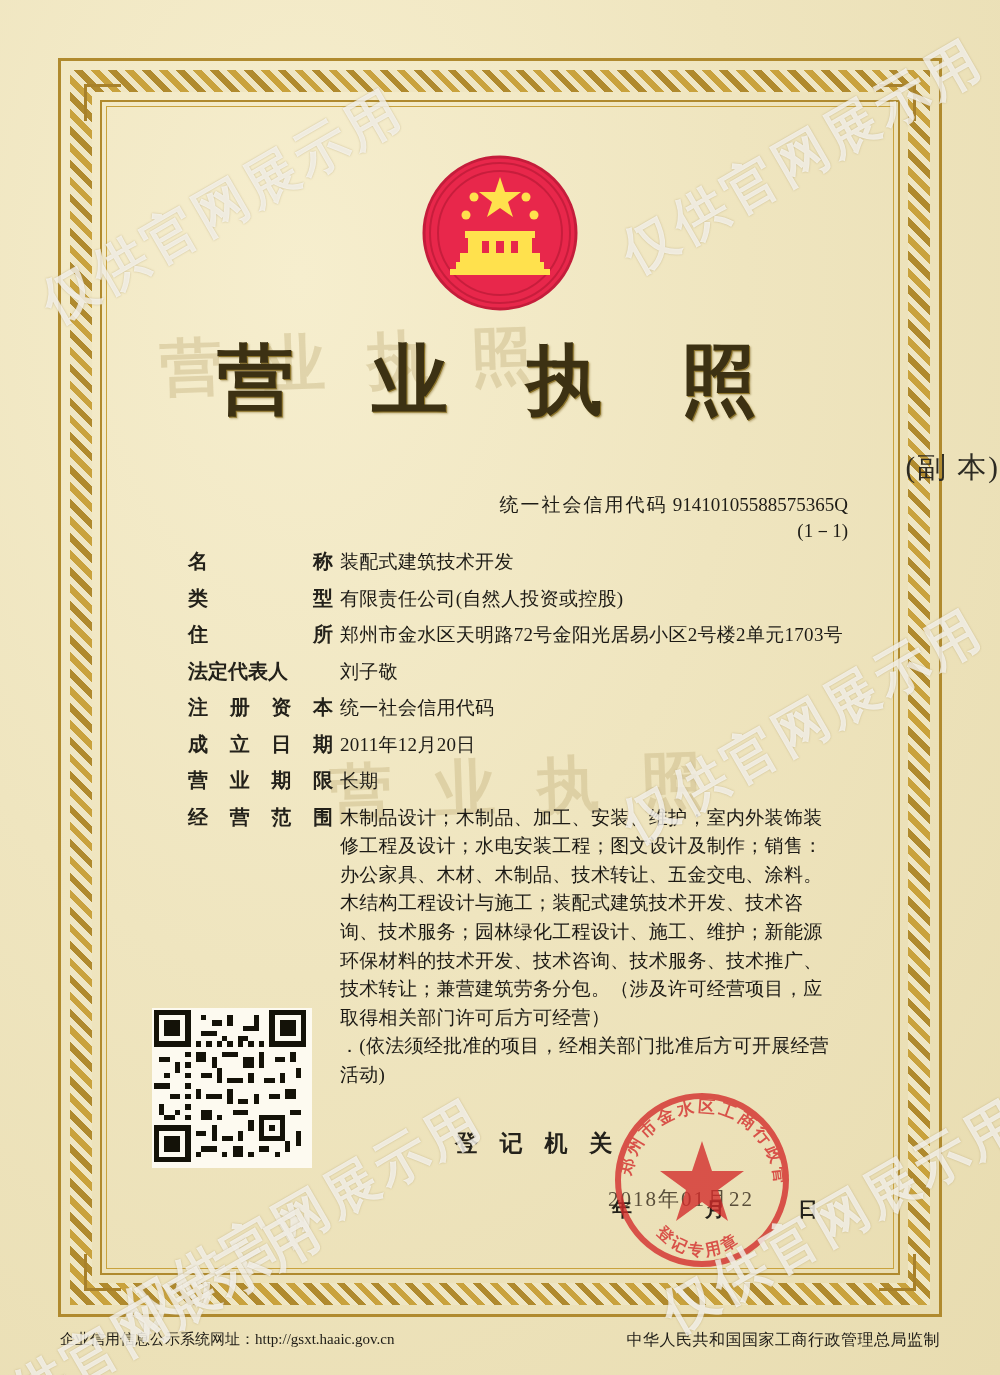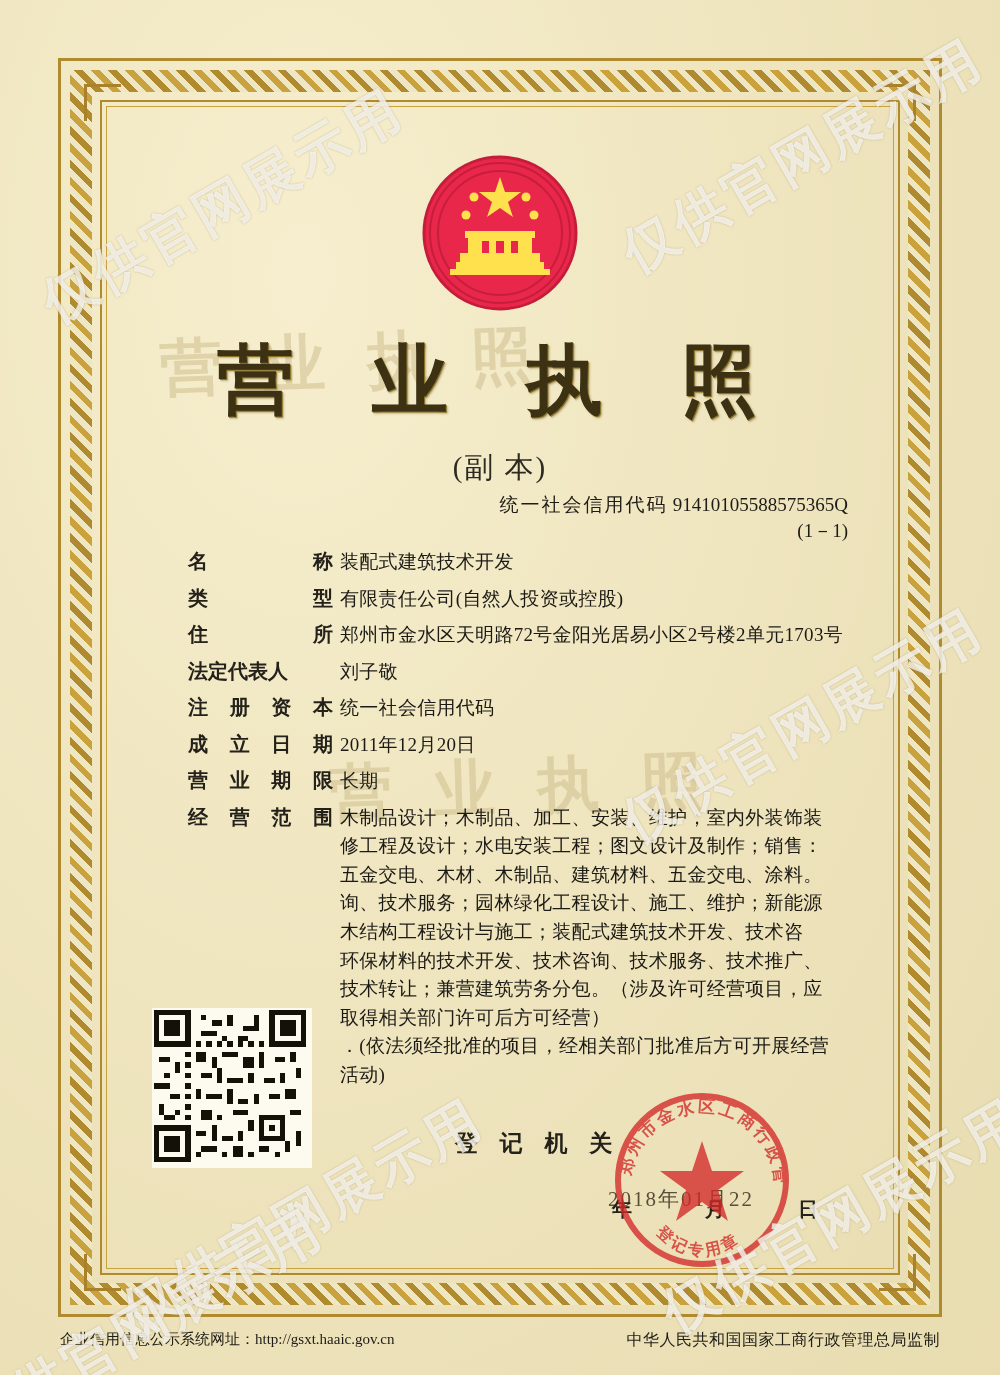--- a/index.html
+++ b/index.html
@@ -66,21 +66,21 @@
     text-align:center;
     font-family:"DejaVu Serif", serif;
     font-size:76px;
     letter-spacing:26px;
     font-weight:700;
     color:#3c3113;
     text-shadow:1px 1px 0 #8a7228, 2px 2px 2px rgba(120,95,30,.45);
   }
   #subtitle{
     position:absolute;left:0;right:0;top:448px;
-    text-align:center;
+    text-align:right;
     font-size:29px;
     color:#2c2a22;
     letter-spacing:2px;
   }
 
   
   #code-line{
     position:absolute;right:152px;top:492px;
     font-size:19px;color:#1e1c16;letter-spacing:.5px;
     white-space:nowrap;
@@ -295,23 +295,23 @@
     <div class="row scope">
       <div class="label spread">
           <span>经</span>
           <span>营</span>
           <span>范</span>
           <span>围</span>
         </div>
       <div class="value">
         <p>木制品设计；木制品、加工、安装、维护；室内外装饰装</p>
         <p>修工程及设计；水电安装工程；图文设计及制作；销售：</p>
-        <p>五金交电、木材、木制品、建筑材料、五金交电、涂料。</p>
+        <p>办公家具、木材、木制品、技术转让、五金交电、涂料。</p>
+        <p>木结构工程设计与施工；装配式建筑技术开发、技术咨</p>
         <p>询、技术服务；园林绿化工程设计、施工、维护；新能源</p>
-        <p>木结构工程设计与施工；装配式建筑技术开发、技术咨</p>
         <p>环保材料的技术开发、技术咨询、技术服务、技术推广、</p>
         <p>技术转让；兼营建筑劳务分包。（涉及许可经营项目，应</p>
         <p>取得相关部门许可后方可经营）</p>
         <p>．(依法须经批准的项目，经相关部门批准后方可开展经营</p>
         <p>活动)</p>
       </div>
     </div>
   </div>
 
   <div id="qr">

